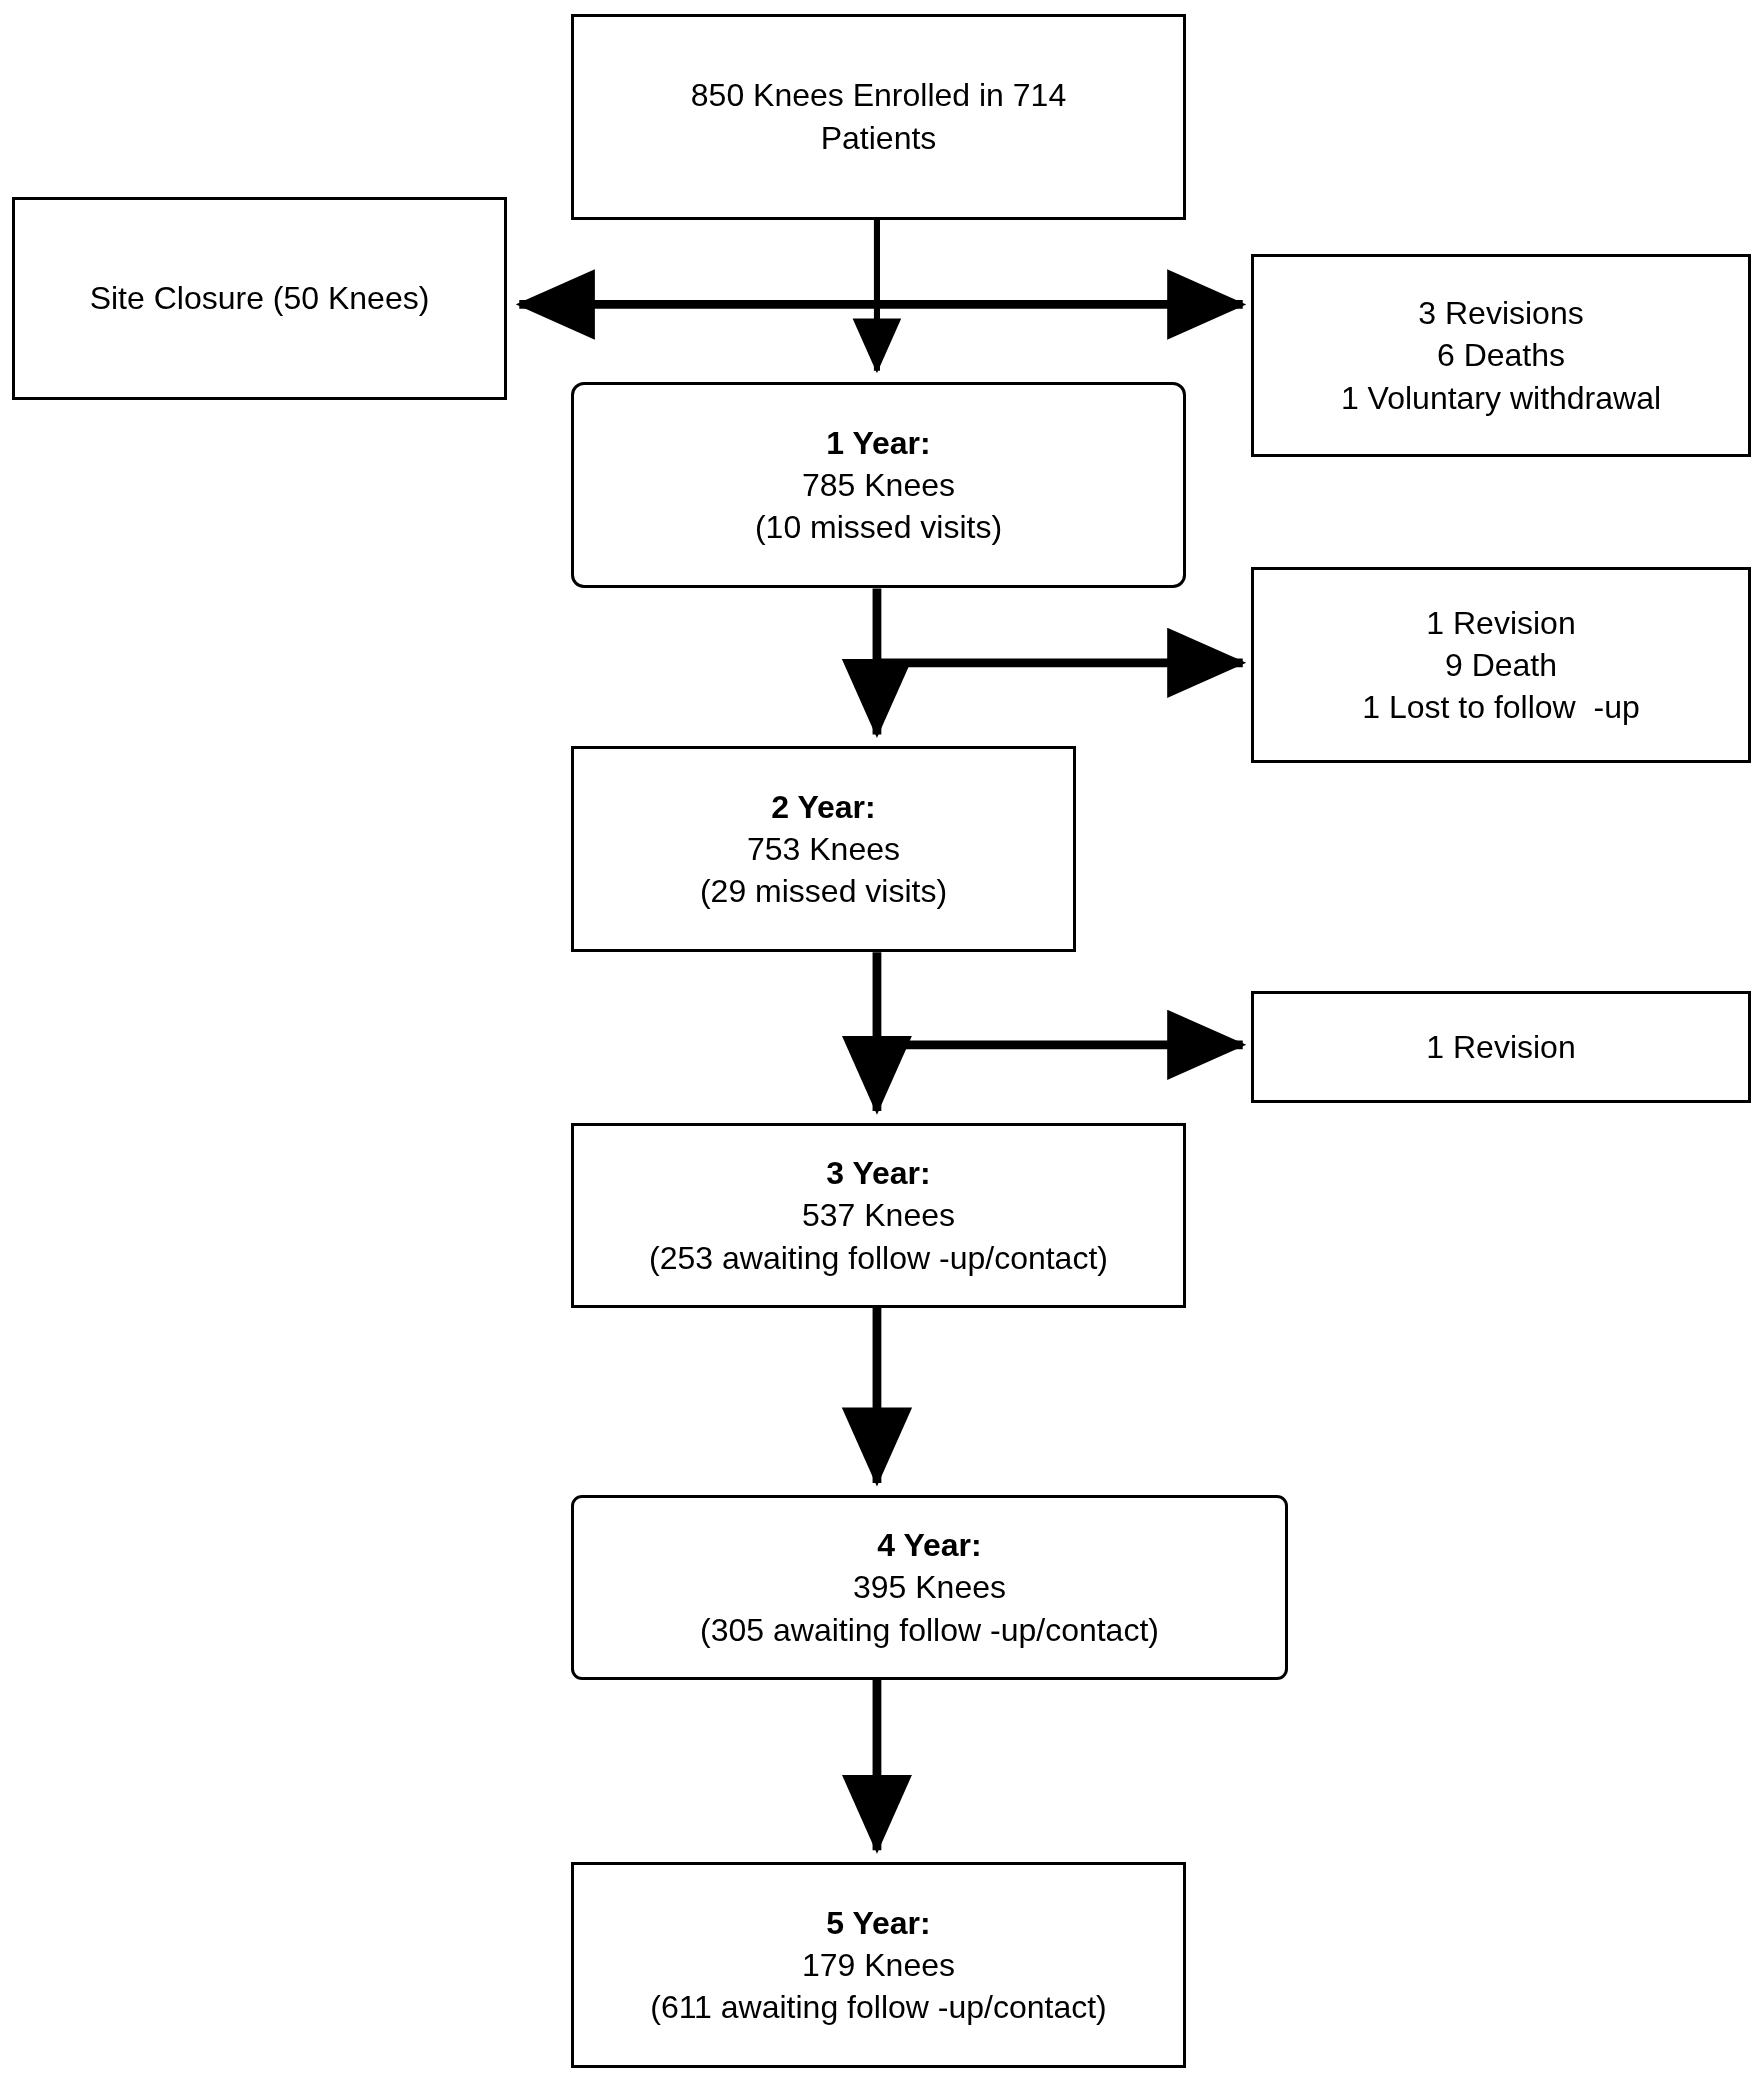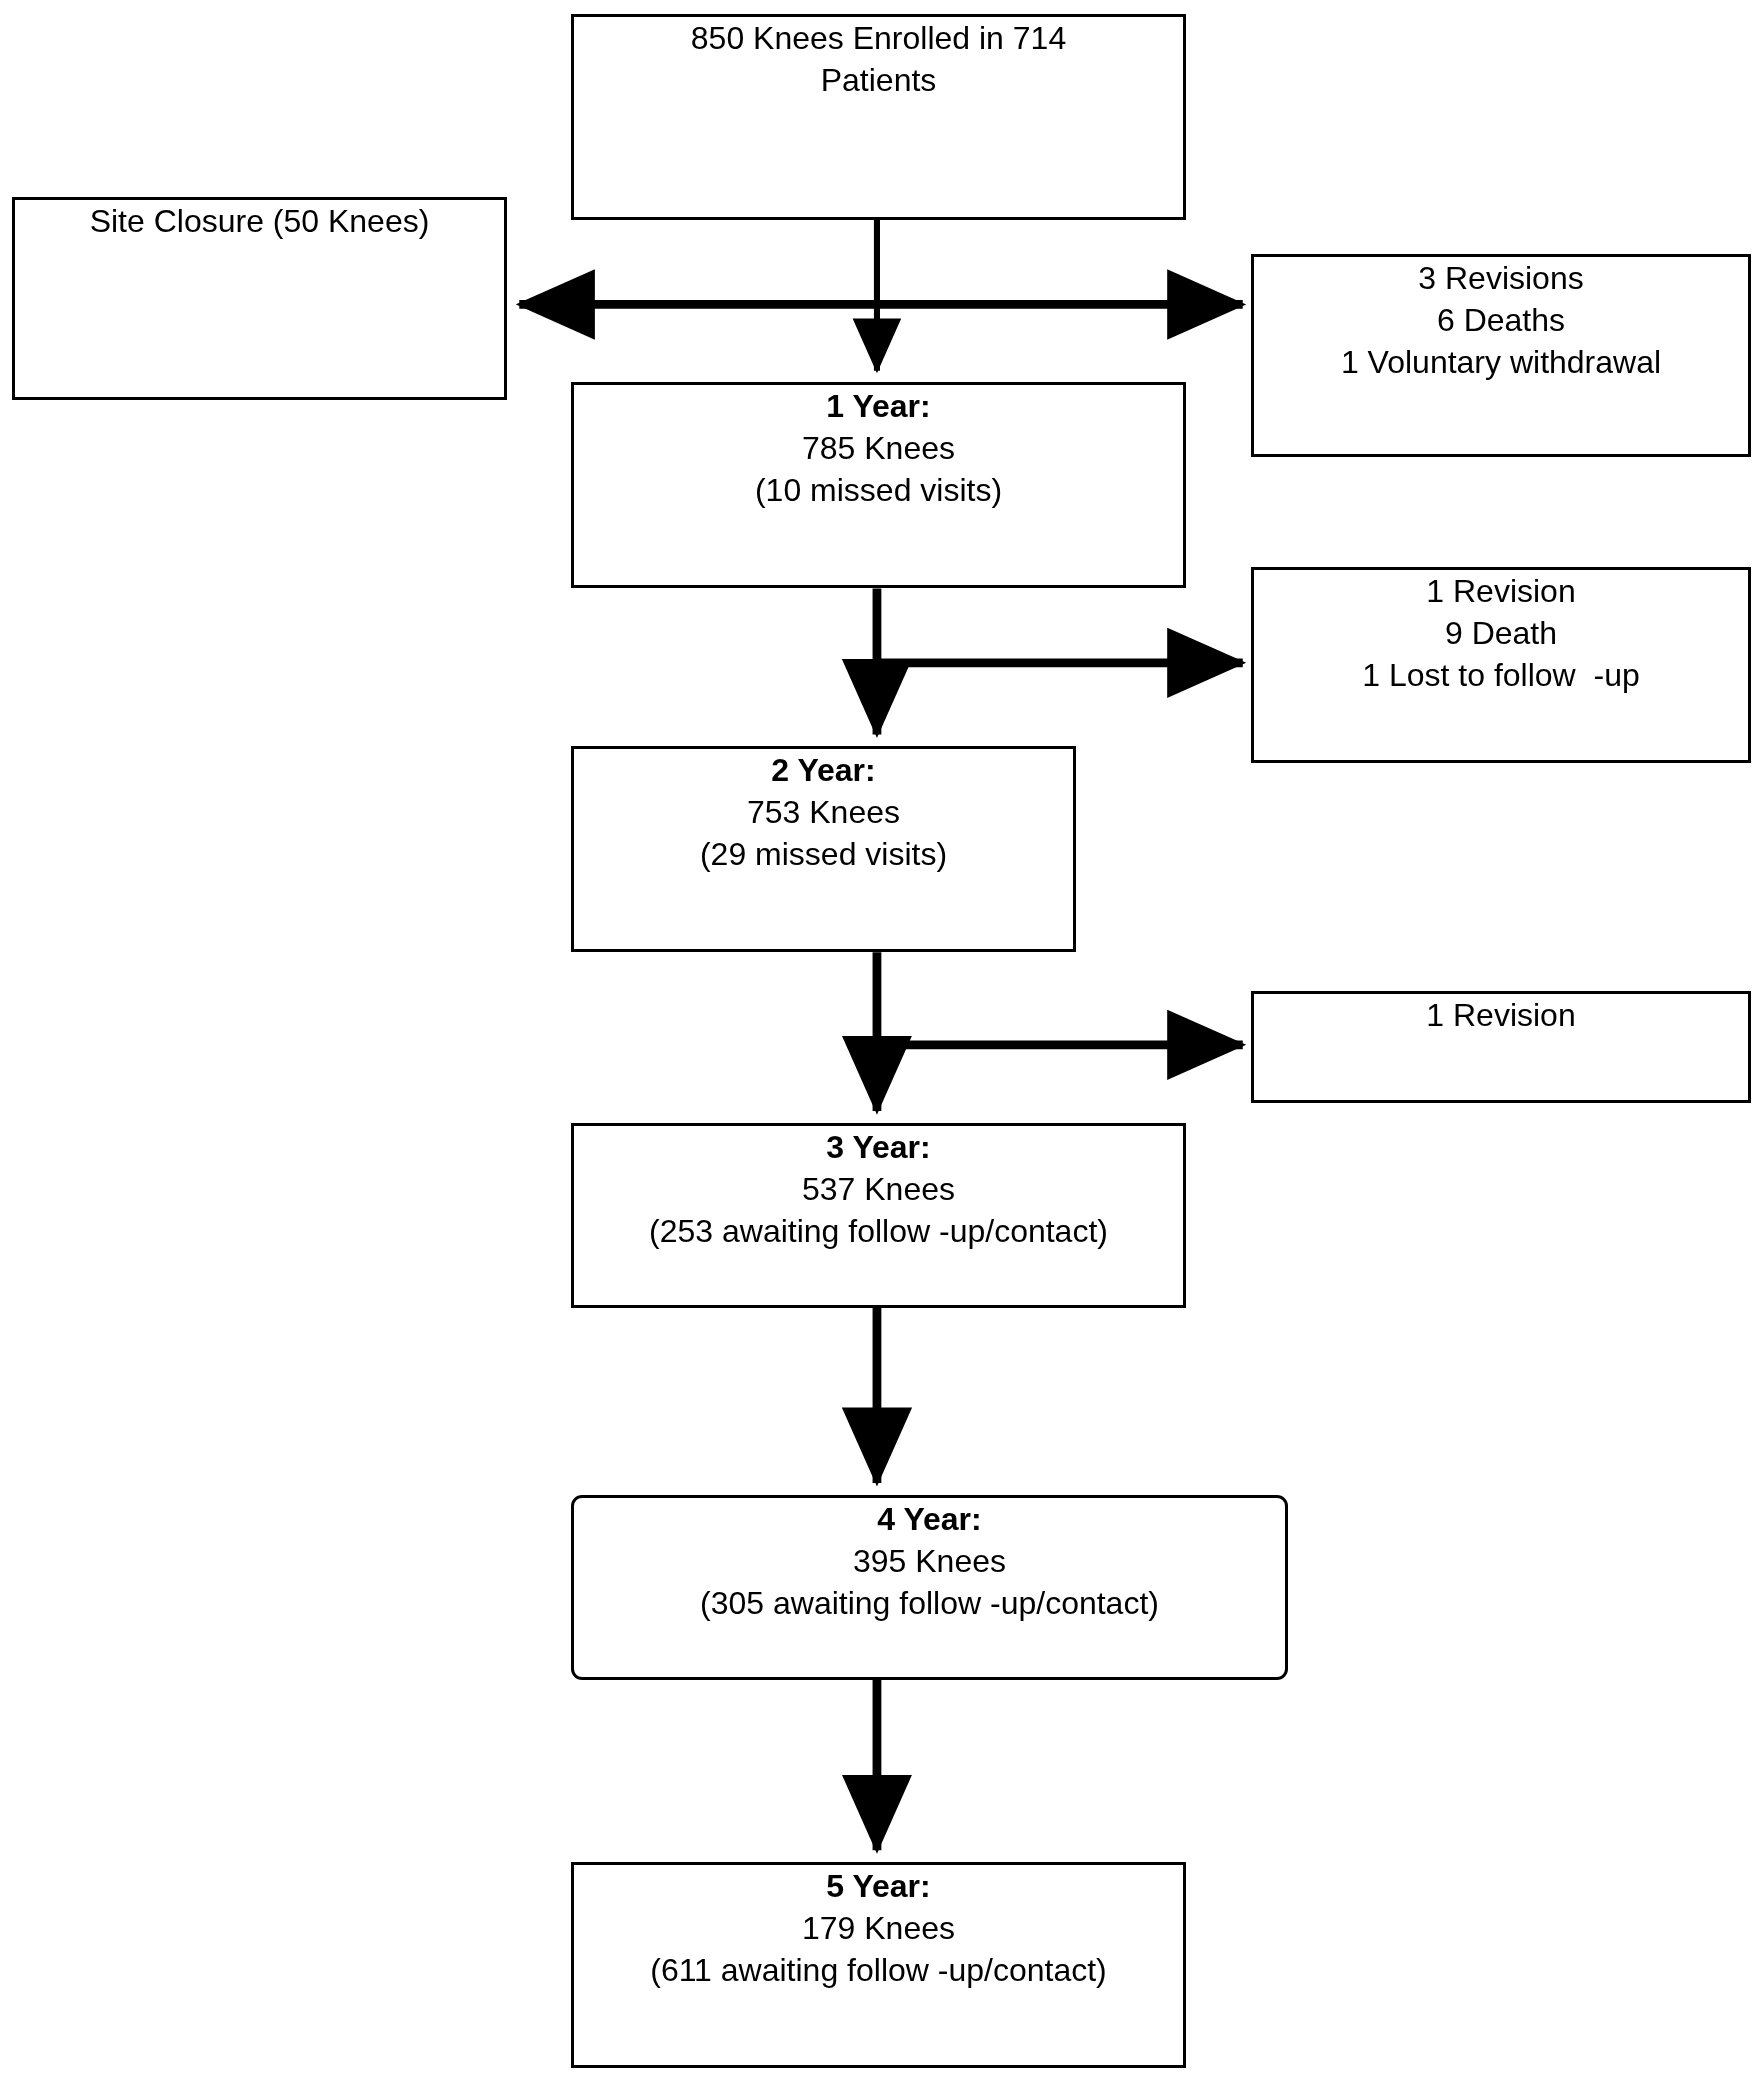--- a/index.html
+++ b/index.html
@@ -19,21 +19,21 @@
     overflow: hidden;
   }
   .node {
     position: absolute;
     box-sizing: border-box;
     border: 3.4px solid #000000;
     background: #ffffff;
     display: flex;
     flex-direction: column;
     align-items: center;
-    justify-content: flex-start;
+    justify-content: center;
     text-align: center;
     color: #000000;
     font-family: "Liberation Sans", sans-serif;
     font-size: 32px;
     line-height: 1.32;
     z-index: 2;
   }
   .node .line {
     display: block;
     white-space: pre;
@@ -47,21 +47,21 @@
     top: 0;
     width: 1760px;
     height: 2087px;
     z-index: 1;
     pointer-events: none;
   }
   
   #node-enrolled   { left: 571px;  top: 13.5px;   width: 615px; height: 206px; }
   #node-site       { left: 12px;   top: 197px;  width: 495px; height: 203px; }
   #node-early      { left: 1251px; top: 206px;  width: 500px; height: 203px; margin-top: 48px; }
-  #node-year1      { left: 571px;  top: 382px;  width: 615px; height: 206px; }
+  #node-year1      { left: 571px;  top: 382px;  width: 615px; height: 206px; border-radius: 13px; }
   #node-loss1      { left: 1251px; top: 567px;  width: 500px; height: 196px; }
   #node-year2      { left: 571px;  top: 746px; width: 505px; height: 206px; }
   #node-loss2      { left: 1251px; top: 991px; width: 500px; height: 112px; }
   #node-year3      { left: 571px;  top: 1123px; width: 615px; height: 185px; }
   #node-year4      { left: 571px;  top: 1495px; width: 717px; height: 185px; border-radius: 11px; }
   #node-year5      { left: 571px;  top: 1862px; width: 615px; height: 206px; }
 </style>
 </head>
 <body>
 

